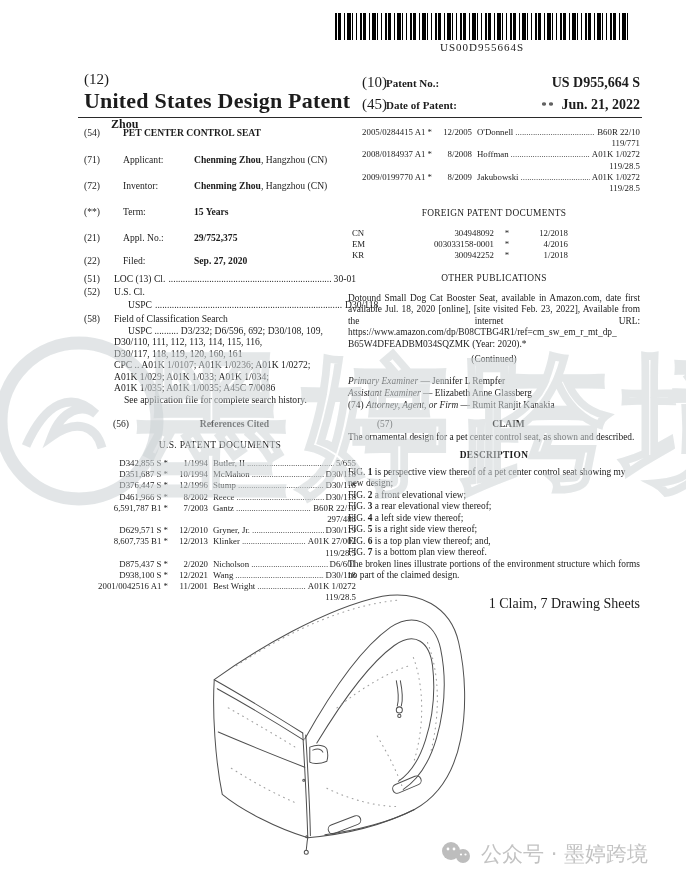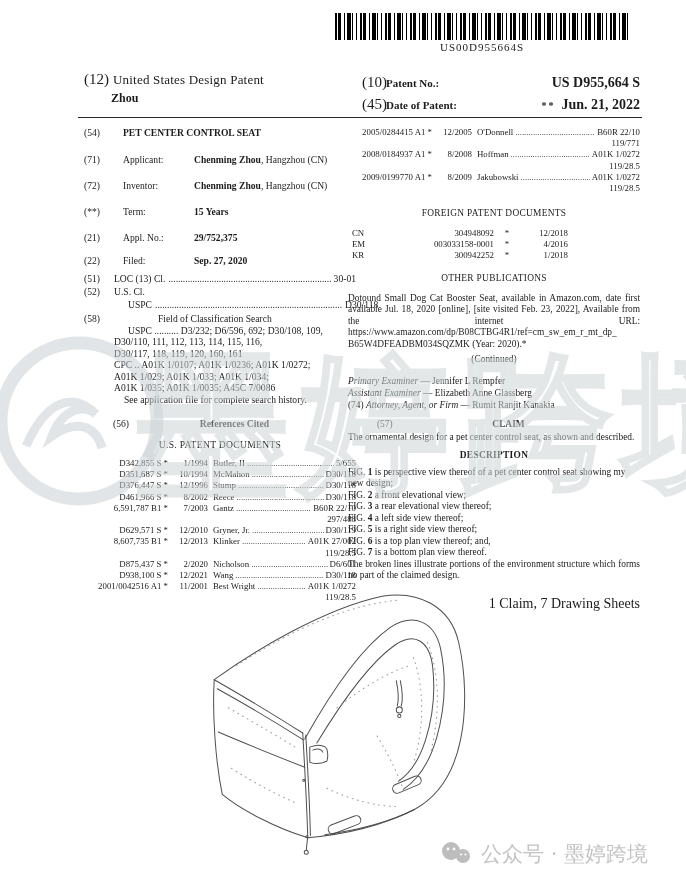--- a/index.html
+++ b/index.html
@@ -8,21 +8,21 @@
   
   .barcode-wrap{position:absolute;left:335px;top:13px;width:294px;text-align:center;}
   .barcode{height:27px;width:100%;
     background:repeating-linear-gradient(90deg,
       #000 0 2px,#fff 2px 3px,#000 3px 6px,#fff 6px 9px,#000 9px 10px,#fff 10px 12px,
       #000 12px 16px,#fff 16px 17px,#000 17px 18px,#fff 18px 21px,#000 21px 22px,#fff 22px 25px);}
   .barcode-text{font-size:11px;letter-spacing:1px;margin-top:1px;}
   
   .hdr-left{position:absolute;left:84px;top:70px;width:270px;}
   .hdr-num{font-size:15px;}
-  .hdr-title{font-size:13px;font-weight:normal;letter-spacing:.2px;white-space:nowrap;}
+  .hdr-title{font-size:22px;font-weight:bold;letter-spacing:.2px;white-space:nowrap;}
   .hdr-surname{font-size:12px;font-weight:bold;margin:3px 0 0 27px;}
   .hdr-right{position:absolute;left:362px;top:74px;width:278px;font-size:11px;}
   .hdr-row{display:grid;grid-template-columns:24px 104px 1fr;align-items:baseline;margin-bottom:5px;}
   .hdr-row .lab{font-weight:bold;}
   .hdr-row .val{font-weight:bold;text-align:right;font-size:14px;white-space:nowrap;}
   .hdr-row .val small{font-weight:bold;font-size:10px;letter-spacing:2px;margin-right:6px;}
   .hdr-rule{position:absolute;left:78px;top:117px;width:564px;height:1px;background:#2a2a2a;}
   
   .col-left{position:absolute;left:84px;top:127px;width:272px;font-size:9.6px;line-height:11.5px;}
   .col-right{position:absolute;left:348px;top:127px;width:292px;font-size:9.4px;line-height:11.5px;}
@@ -144,21 +144,21 @@
       <span class="b">U.S. Cl.</span>
     </div>
     <div class="fr2" style="margin-bottom:3px;">
       <span></span>
       <span class="leader-row ind18" style="padding-left:14px;">
         <span>USPC</span>
         <span class="leader">..............................................................................</span>
         <span class="b">D30/118</span>
       </span>
     </div>
-    <div class="fr2" style="margin-bottom:0;gap:44px;">
+    <div class="fr2" style="margin-bottom:0;">
       <span>(58)</span>
       <span class="b">Field of Classification Search</span>
     </div>
     <div class="fr2" style="margin-bottom:0;">
         <span></span>
         <span>
       <div class="ind18" style="padding-left:14px;">USPC .......... D3/232; D6/596, 692; D30/108, 109,</div>
       <div>
 
       <div class="tright">D30/110, 111, 112, 113, 114, 115, 116,</div>

